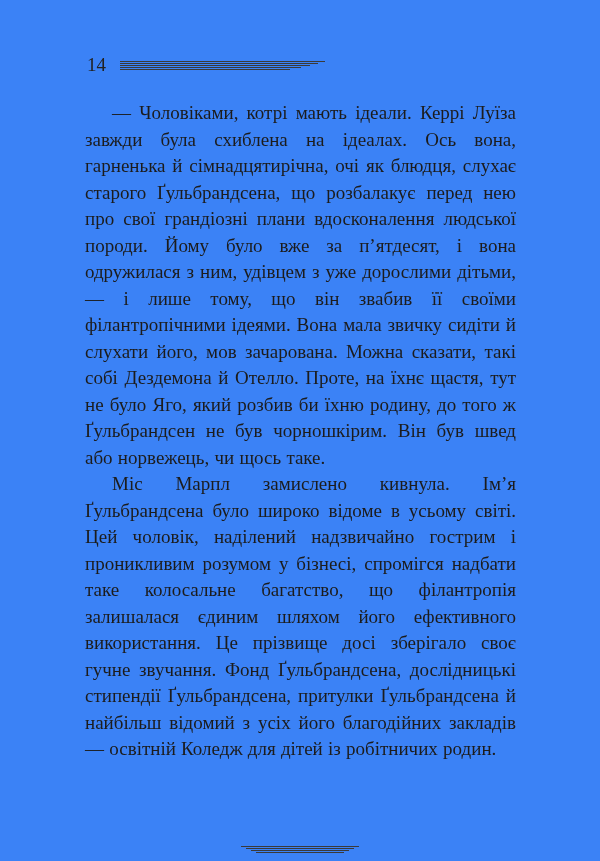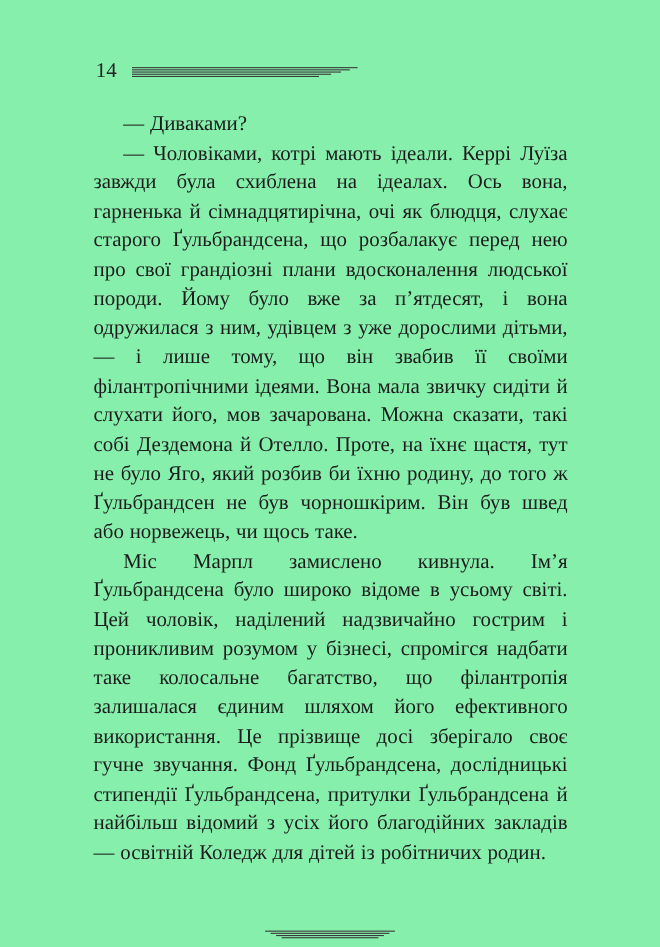--- a/index.html
+++ b/index.html
@@ -5,21 +5,21 @@
   html, body {
     margin: 0;
     padding: 0;
     background: #e8e8e8;
   }
   .page {
     position: relative;
     width: 600px;
     height: 861px;
     margin: 0 auto;
-    background: #86efac;
+    background: #3b82f6;
     font-family: "Liberation Serif", "DejaVu Serif", serif;
     color: #1c1c1c;
     overflow: hidden;
   }
 
   
   .page-header {
     position: absolute;
     top: 54px;
     left: 87px;
@@ -96,21 +96,20 @@
     <span class="rule-ornament ornament-top">
       <span class="rl"></span>
       <span class="rl"></span>
       <span class="rl"></span>
       <span class="rl"></span>
       <span class="rl"></span>
     </span>
   </header>
 
   <main class="page-body">
-    <p class="para">— Диваками?</p>
     <p class="para">— Чоловіками, котрі мають ідеали. Керрі Луїза завжди була схиблена на ідеалах. Ось вона, гарненька й сімнадцятирічна, очі як блюдця, слухає старого Ґульбрандсена, що розбалакує перед нею про свої грандіозні плани вдосконалення людської породи. Йому було вже за п’ятдесят, і вона одружилася з ним, удівцем з уже дорослими дітьми, — і лише тому, що він звабив її своїми філантропічними ідеями. Вона мала звичку сидіти й слухати його, мов зачарована. Можна сказати, такі собі Дездемона й Отелло. Проте, на їхнє щастя, тут не було Яго, який розбив би їхню родину, до того ж Ґульбрандсен не був чорношкірим. Він був швед або норвежець, чи щось таке.</p>
     <p class="para">Міс Марпл замислено кивнула. Ім’я Ґульбрандсена було широко відоме в усьому світі. Цей чоловік, наділений надзвичайно гострим і проникливим розумом у бізнесі, спромігся надбати таке колосальне багатство, що філантропія залишалася єдиним шляхом його ефективного використання. Це прізвище досі зберігало своє гучне звучання. Фонд Ґульбрандсена, дослідницькі стипендії Ґульбрандсена, притулки Ґульбрандсена й найбільш відомий з усіх його благодійних закладів — освітній Коледж для дітей із робітничих родин.</p>
   </main>
 
   <footer class="page-footer">
     <span class="rule-ornament ornament-bottom">
       <span class="rl"></span>
       <span class="rl"></span>
       <span class="rl"></span>
       <span class="rl"></span>

